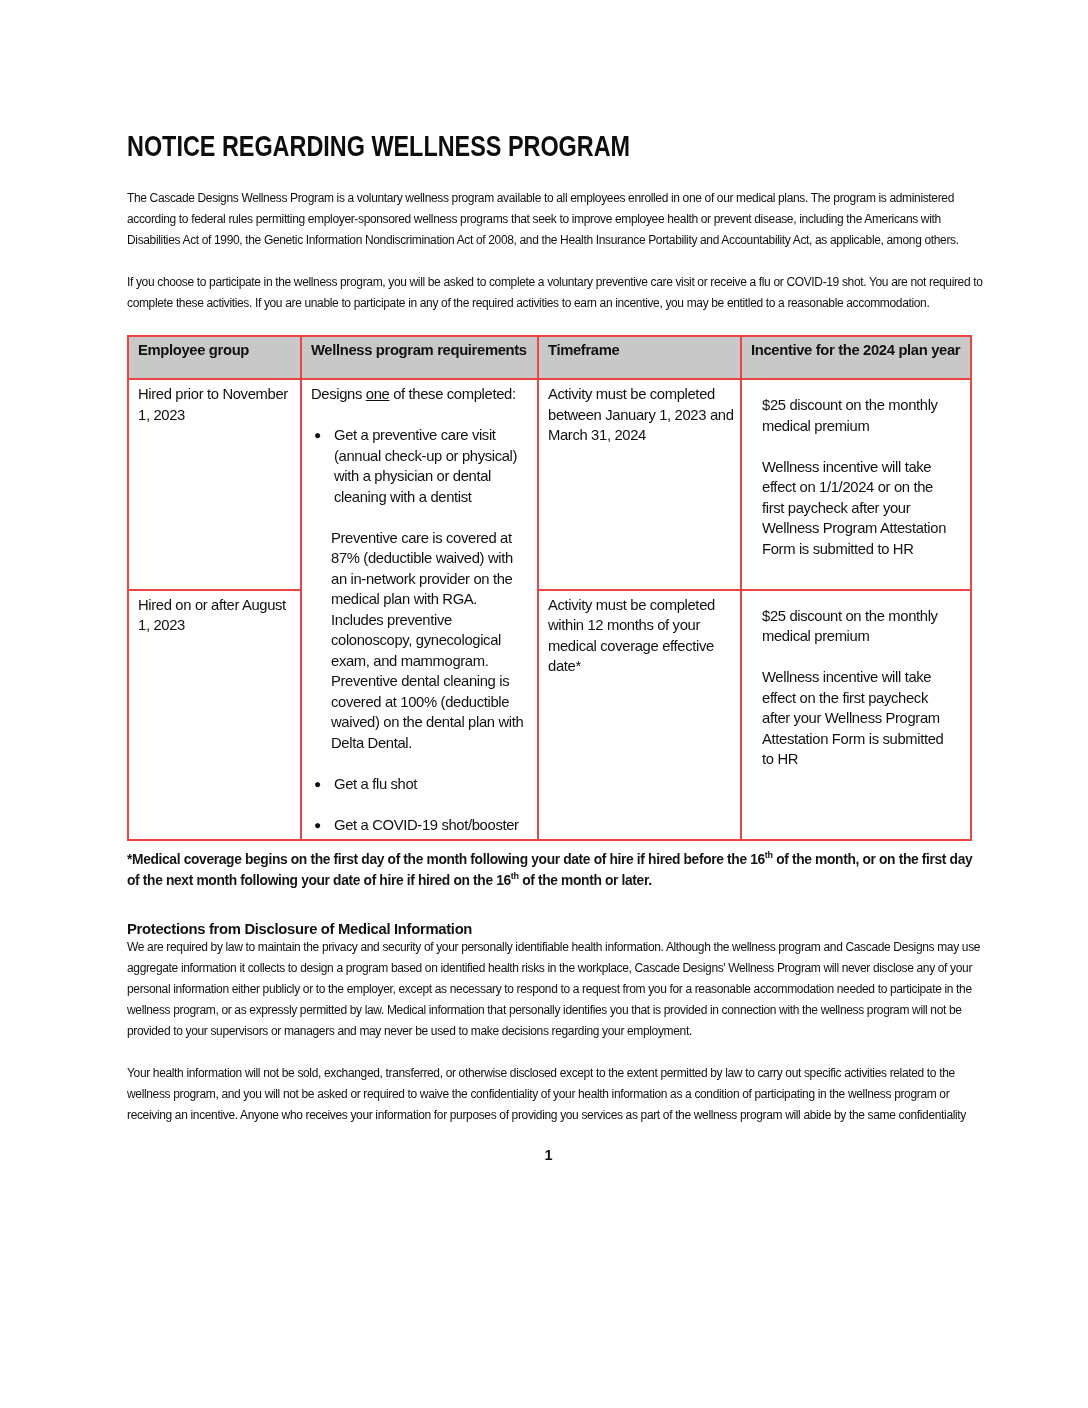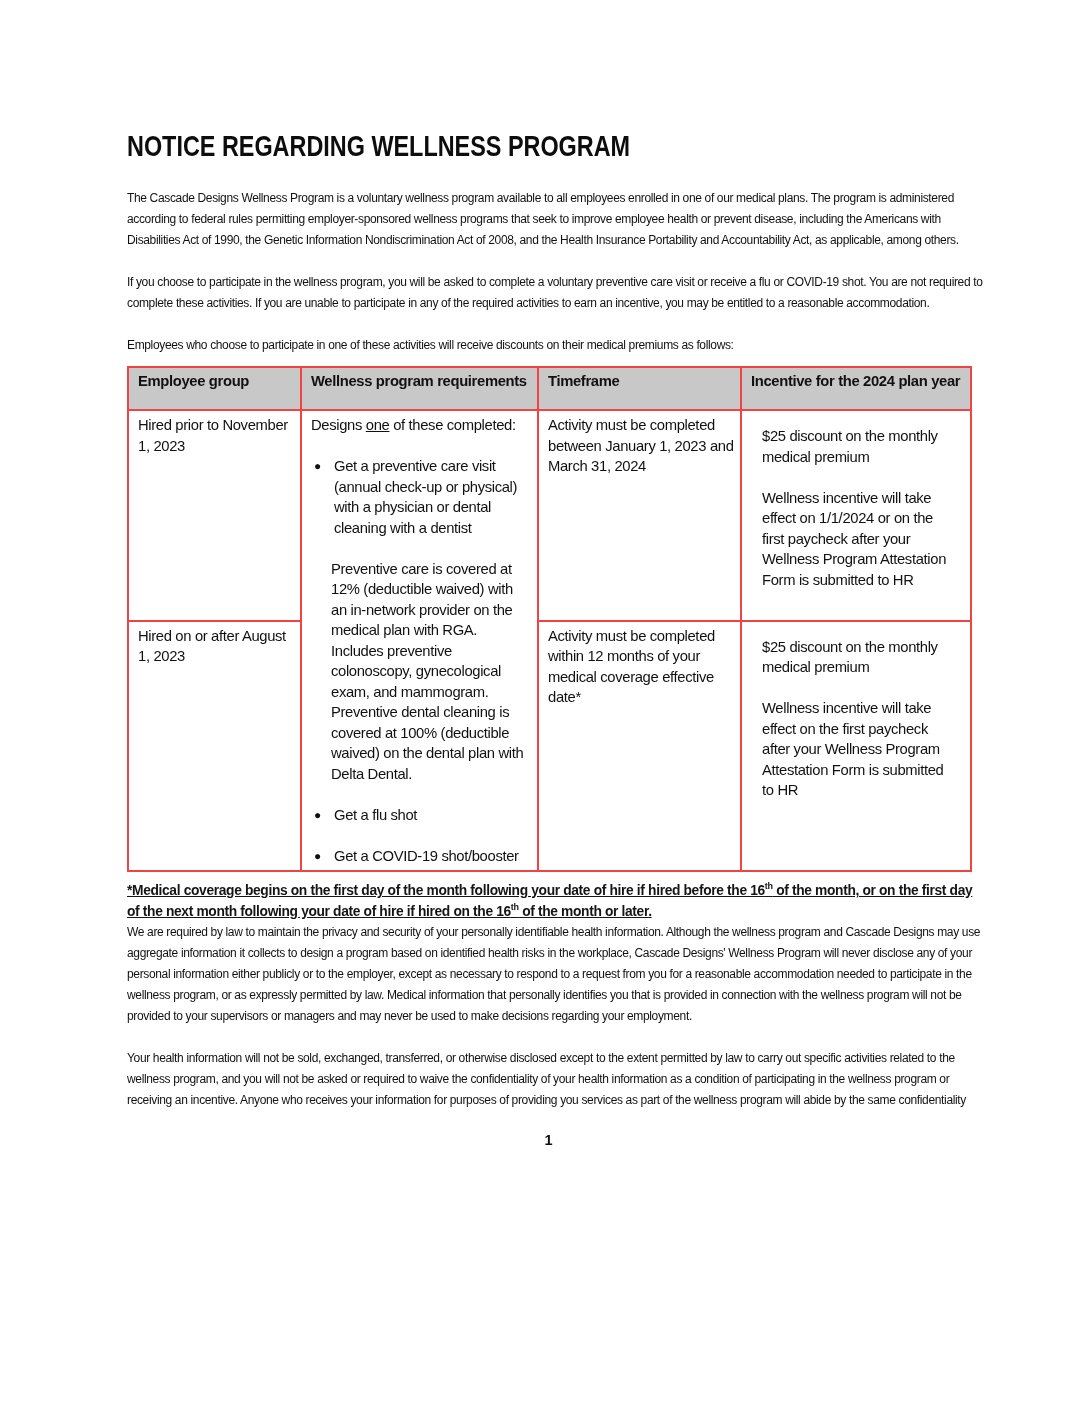--- a/index.html
+++ b/index.html
@@ -84,21 +84,20 @@
   .cellpara + .cellpara { margin-top: 20.5px; }
 
   p.footnote {
     font-size: 13.8px;
     font-weight: bold;
     line-height: 21px;
     letter-spacing: -0.35px;
     margin: 0;
     width: 852px;
     color: #151515;
-    text-decoration: underline;
   }
   p.footnote sup {
     font-size: 9px;
     line-height: 0;
     vertical-align: super;
   }
   h2.section-heading {
     font-size: 14.8px;
     font-weight: bold;
     letter-spacing: -0.3px;
@@ -116,21 +115,20 @@
 <body>
 
 <div class="page">
 
   <h1 class="doc-title">NOTICE REGARDING WELLNESS PROGRAM</h1>
 
   <p class="body-text">The Cascade Designs Wellness Program is a voluntary wellness program available to all employees enrolled in one of our medical plans.  The program is administered according to federal rules permitting employer-sponsored wellness programs that seek to improve employee health or prevent disease, including the Americans with Disabilities Act of 1990, the Genetic Information Nondiscrimination Act of 2008, and the Health Insurance Portability and Accountability Act, as applicable, among others.</p>
 
   <p class="body-text">If you choose to participate in the wellness program, you will be asked to complete a voluntary preventive care visit or receive a flu or COVID-19 shot. You are not required to complete these activities.  If you are unable to participate in any of the required activities to earn an incentive, you may be entitled to a reasonable accommodation.</p>
 
-  <p class="body-text no-gap">Employees who choose to participate in one of these activities will receive discounts on their medical premiums as follows:</p>
 
   <table class="premium-table">
     <colgroup>
       <col style="width:173px">
       <col style="width:237px">
       <col style="width:203px">
       <col style="width:230px">
     </colgroup>
     <thead>
       <tr>
@@ -142,21 +140,21 @@
     </thead>
     <tbody>
       <tr class="row1">
         <td>Hired prior to November 1, 2023</td>
         <td rowspan="2">
           <div class="req-intro"><span>Designs </span><span class="u">one</span><span> of these completed:</span></div>
           <div class="bullet-row">
             <span class="bullet">●</span>
             <span class="bt">Get a preventive care visit (annual check-up or physical) with a physician or dental cleaning with a dentist</span>
           </div>
-          <div class="req-note">Preventive care is covered at 12% (deductible waived) with an in-network provider on the medical plan with RGA. Includes preventive colonoscopy, gynecological exam, and mammogram. Preventive dental cleaning is covered at 100% (deductible waived) on the dental plan with Delta Dental.</div>
+          <div class="req-note">Preventive care is covered at 87% (deductible waived) with an in-network provider on the medical plan with RGA. Includes preventive colonoscopy, gynecological exam, and mammogram. Preventive dental cleaning is covered at 100% (deductible waived) on the dental plan with Delta Dental.</div>
           <div class="bullet-row">
             <span class="bullet">●</span>
             <span class="bt">Get a flu shot</span>
           </div>
           <div class="bullet-row">
             <span class="bullet">●</span>
             <span class="bt">Get a COVID-19 shot/booster</span>
           </div>
         </td>
         <td>Activity must be completed between January 1, 2023 and March 31, 2024</td>
@@ -171,20 +169,21 @@
         <td>
           <p class="cellpara">$25 discount on the monthly medical premium</p>
           <p class="cellpara">Wellness incentive will take effect on the first paycheck after your Wellness Program Attestation Form is submitted to HR</p>
         </td>
       </tr>
     </tbody>
   </table>
 
   <p class="footnote"><span>*Medical coverage begins on the first day of the month following your date of hire if hired before the 16</span><sup>th</sup><span> of the month, or on the first day of the next month following your date of hire if hired on the 16</span><sup>th</sup><span> of the month or later.</span></p>
 
+  <h2 class="section-heading">Protections from Disclosure of Medical Information</h2>
 
   <p class="body-text">We are required by law to maintain the privacy and security of your personally identifiable health information.  Although the wellness program and Cascade Designs may use aggregate information it collects to design a program based on identified health risks in the workplace, Cascade Designs' Wellness Program will never disclose any of your personal information either publicly or to the employer, except as necessary to respond to a request from you for a reasonable accommodation needed to participate in the wellness program, or as expressly permitted by law. Medical information that personally identifies you that is provided in connection with the wellness program will not be provided to your supervisors or managers and may never be used to make decisions regarding your employment.</p>
 
   <p class="body-text">Your health information will not be sold, exchanged, transferred, or otherwise disclosed except to the extent permitted by law to carry out specific activities related to the wellness program, and you will not be asked or required to waive the confidentiality of your health information as a condition of participating in the wellness program or receiving an incentive.  Anyone who receives your information for purposes of providing you services as part of the wellness program will abide by the same confidentiality</p>
 
   <div class="page-number">1</div>
 
 </div>
 
 </body></html>

